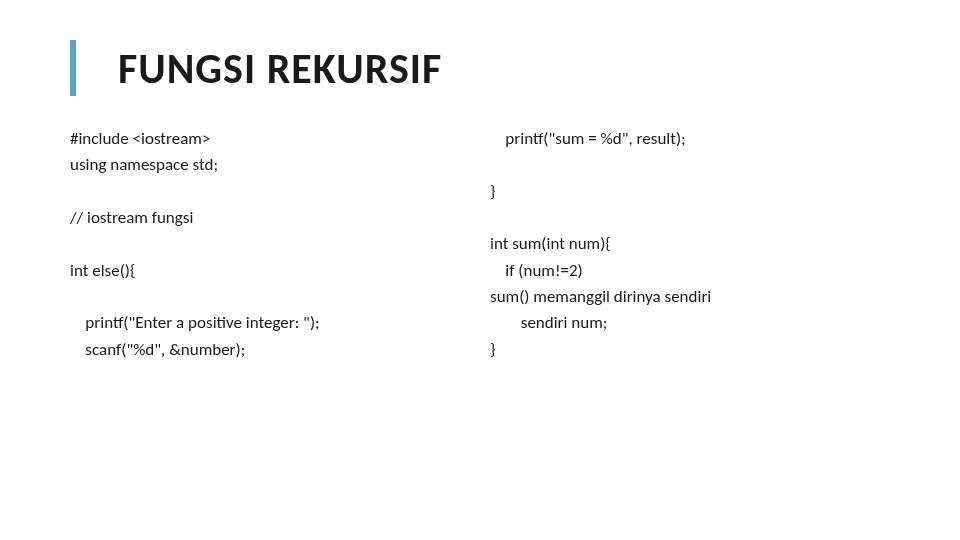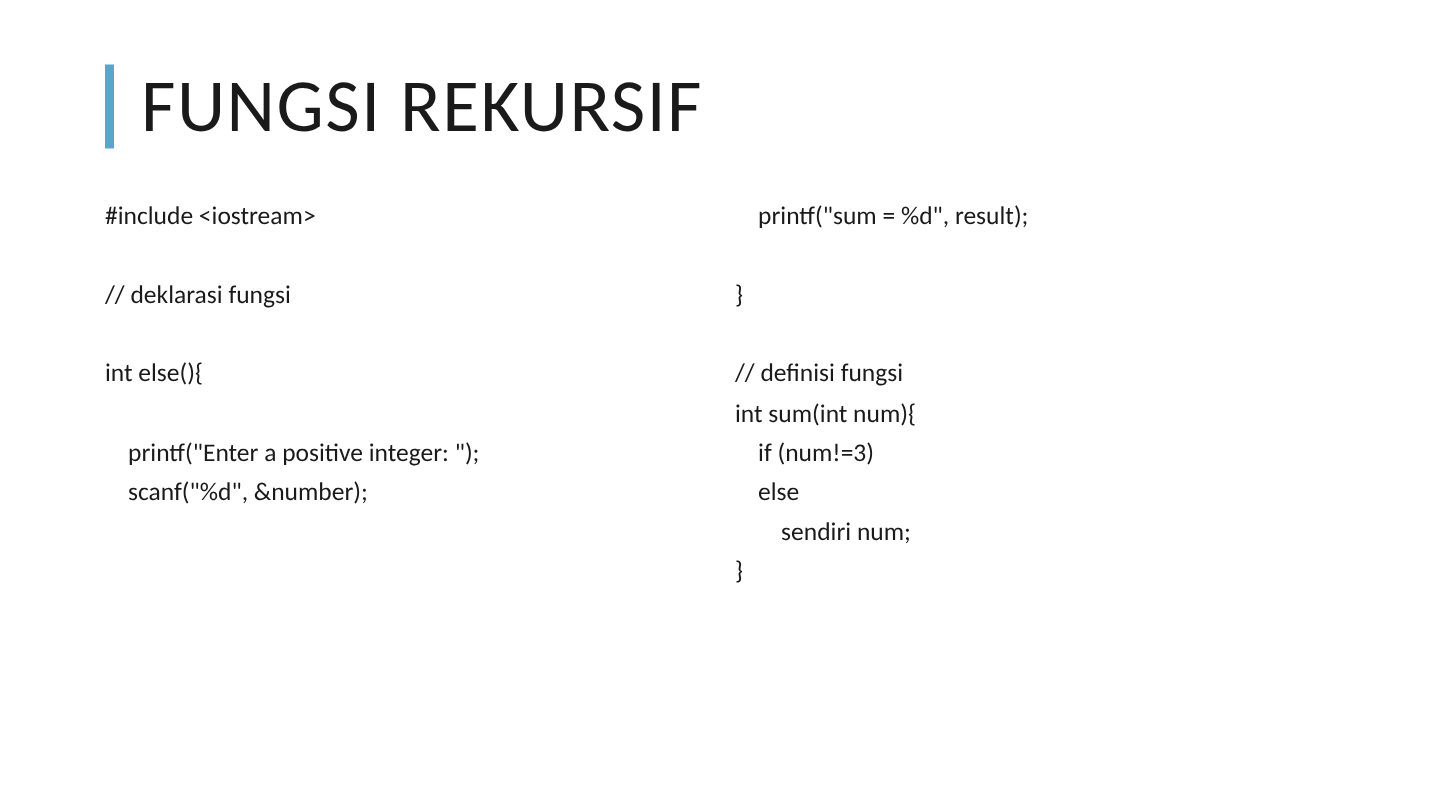--- a/index.html
+++ b/index.html
@@ -25,24 +25,25 @@
       align-items: center;
       margin-bottom: 30px;
     }
     .accent-bar {
       width: 6px;
       height: 56px;
       background: #5aa5c9;
       margin-right: 18px;
     }
     .title {
-      font-size: 50px;
-      font-weight: 400;
+      font-size: 42px;
+      font-weight: 700;
       color: #1a1a1a;
       letter-spacing: 1px;
+      margin-left: 24px;
     }
     .columns {
       display: flex;
       gap: 20px;
     }
     .col {
       flex: 1;
       font-size: 17px;
       line-height: 1.55;
       color: #1a1a1a;
@@ -56,35 +57,35 @@
 
 <div class="slide">
   <div class="title-block">
     <div class="accent-bar"></div>
     <h1 class="title">FUNGSI REKURSIF</h1>
   </div>
 
   <div class="columns">
     <div class="col">
       <p>#include &lt;iostream&gt;</p>
+      <p>using namespace std;</p>
       <p>&nbsp;</p>
-      <p>// deklarasi fungsi</p>
+      <p>// iostream fungsi</p>
       <p>&nbsp;</p>
       <p>int else(){</p>
       <p>&nbsp;</p>
       <p>    printf("Enter a positive integer: ");</p>
       <p>    scanf("%d", &amp;number);</p>
       <p>&nbsp;</p>
     </div>
     <div class="col">
       <p>    printf("sum = %d", result);</p>
       <p>&nbsp;</p>
       <p>}</p>
       <p>&nbsp;</p>
-      <p>// definisi fungsi</p>
       <p>int sum(int num){</p>
-      <p>    if (num!=3)</p>
-      <p>    else</p>
+      <p>    if (num!=2)</p>
+      <p>sum() memanggil dirinya sendiri</p>
       <p>        sendiri num;</p>
       <p>}</p>
     </div>
   </div>
 </div>
 
 </body></html>

